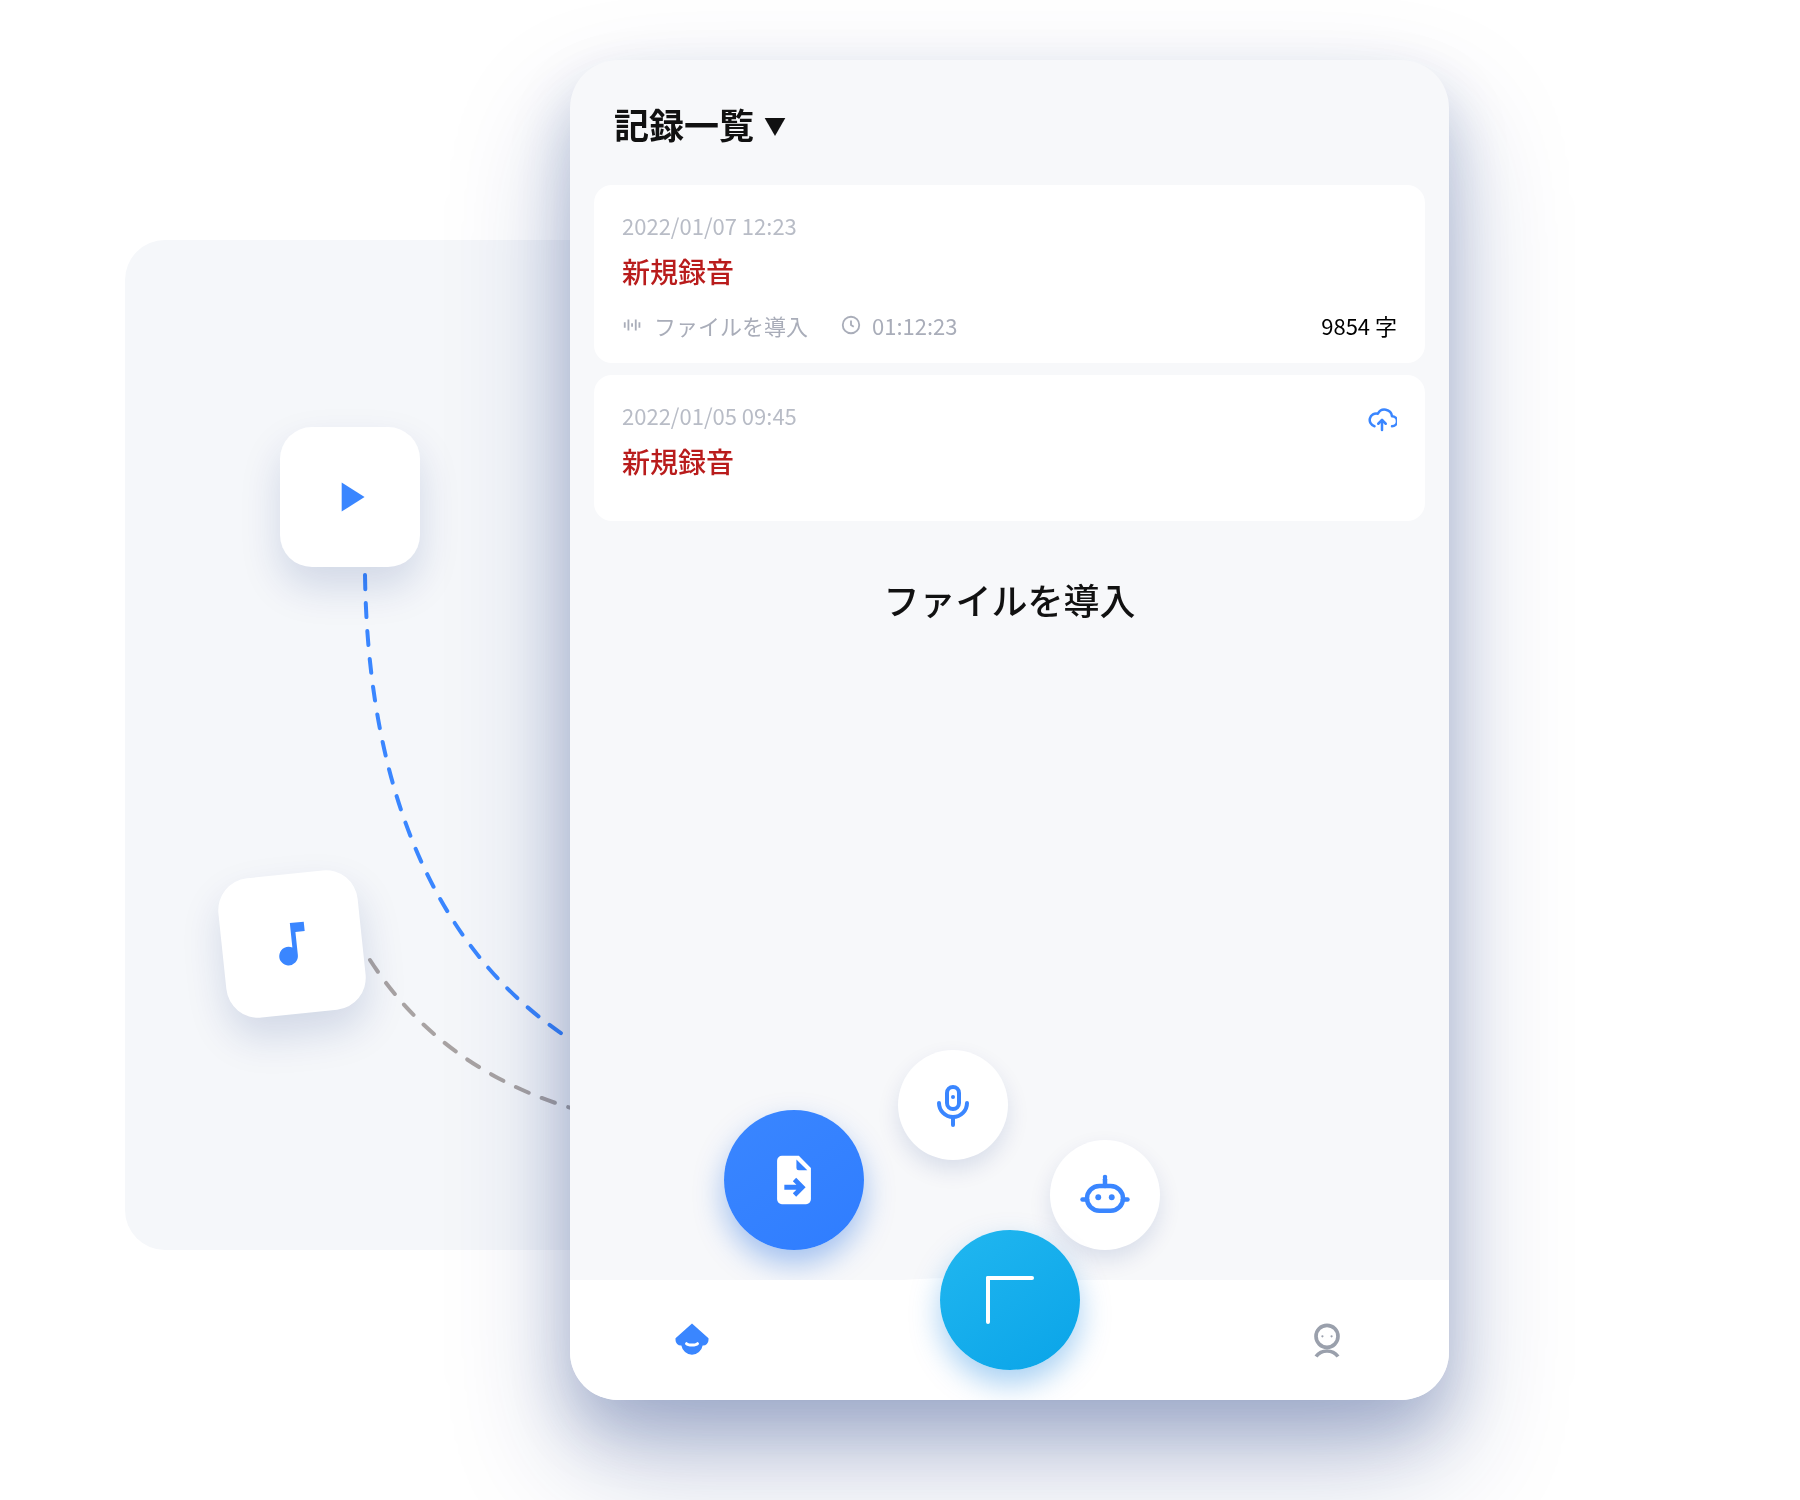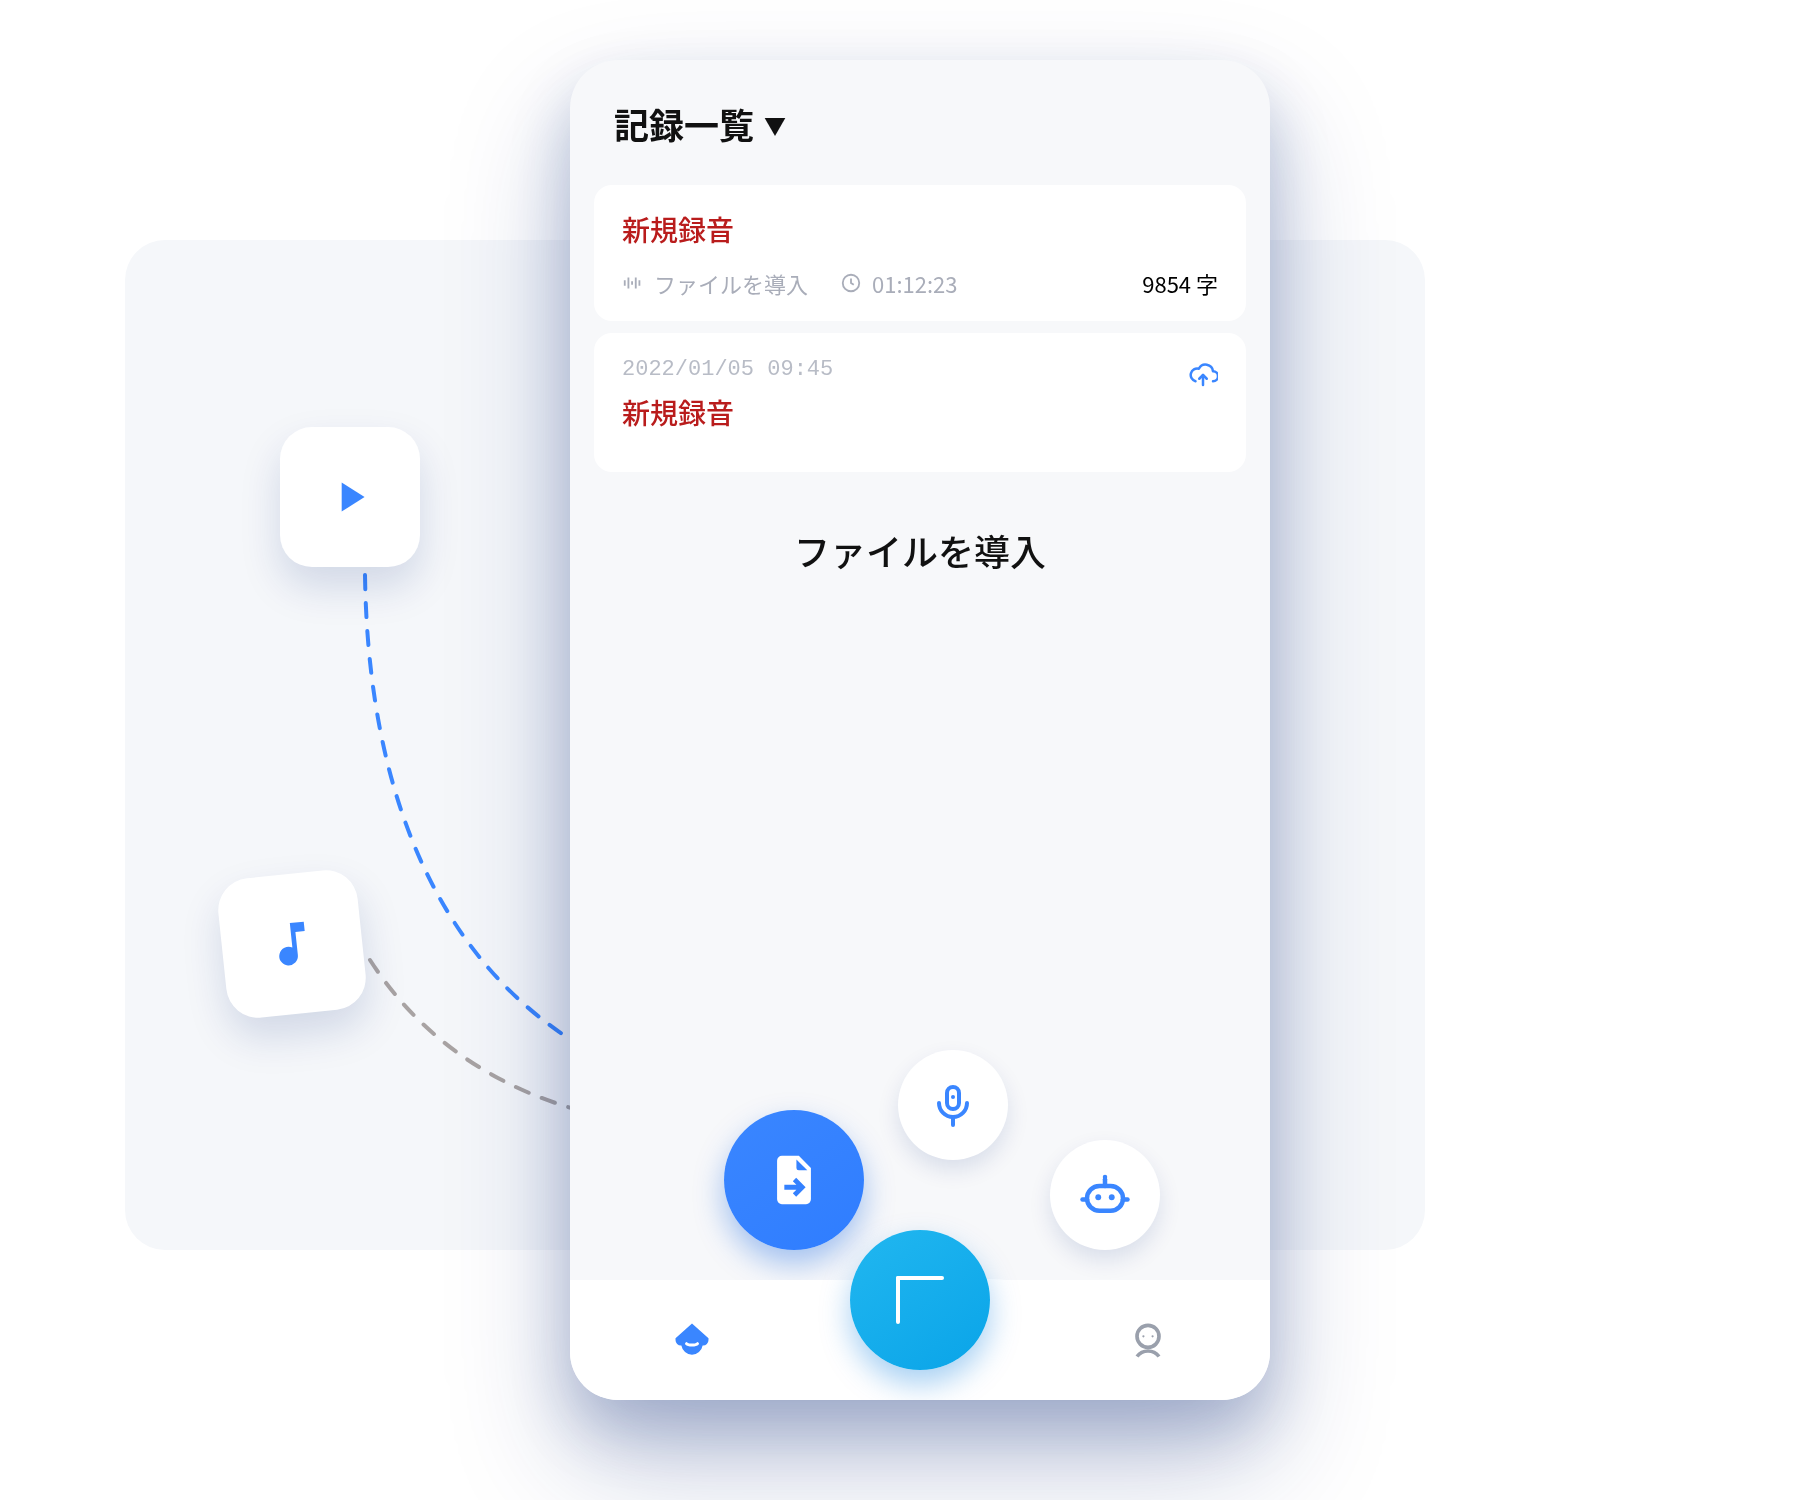--- a/index.html
+++ b/index.html
@@ -16,21 +16,21 @@
     top: 240px;
     width: 1300px;
     height: 1010px;
     background: #f5f7fa;
     border-radius: 40px;
   }
   .phone {
     position: absolute;
     left: 570px;
     top: 60px;
-    width: 700px;
+    width: 879px;
     height: 1340px;
     background: #f7f8fa;
     border-radius: 48px;
     box-shadow:
       0 30px 60px rgba(10,40,120,0.22),
       0 60px 120px rgba(10,40,120,0.25);
     overflow: hidden;
   }
   .header {
     padding: 38px 44px 24px 44px;
@@ -43,21 +43,21 @@
     margin: 12px 24px;
     background: #fff;
     border-radius: 18px;
     padding: 24px 28px 22px 28px;
   }
   .card-date { color: #b8bcc6; font-size: 22px; margin-bottom: 10px; }
   .card-title { color: #b91c1c; font-size: 28px; font-weight: 500; margin-bottom: 18px; }
   .card-meta { display: flex; align-items: center; gap: 10px; color: #a9adb9; font-size: 22px; }
   .card-meta .sep { width: 12px; }
   .card-meta .push { margin-left: auto; color: #000000; }
-  .card-top { display:flex; justify-content:space-between; align-items:center;font-family:Liberation Mono, monospace; }
+  .card-top { display:flex; justify-content:space-between; align-items:center; }
   .cloud { color: #3a86ff; }
 
   .section-title {
     margin-top: 52px;
     text-align: center;
     color: #111;
     font-size: 36px;
     font-weight: 500;
   }
 
@@ -150,20 +150,21 @@
 </div>
 
 <div class="phone">
 
   <div class="header">
     <span class="header-title">記録一覧</span>
     <span class="caret">▼</span>
   </div>
 
   <div class="card">
+    <div class="card-date">2022/01/07 12:23</div>
     <div class="card-title">新規録音</div>
     <div class="card-meta">
       <svg width="22" height="22" viewBox="0 0 24 24" fill="none" stroke="#a9adb9" stroke-width="2">
         <line x1="3" y1="9" x2="3" y2="15"></line>
           <line x1="7" y1="6" x2="7" y2="18"></line>
         <line x1="11" y1="10" x2="11" y2="14"></line>
           <line x1="15" y1="6" x2="15" y2="18"></line>
         <line x1="19" y1="9" x2="19" y2="15"></line>
       </svg>
       <span>ファイルを導入</span>

